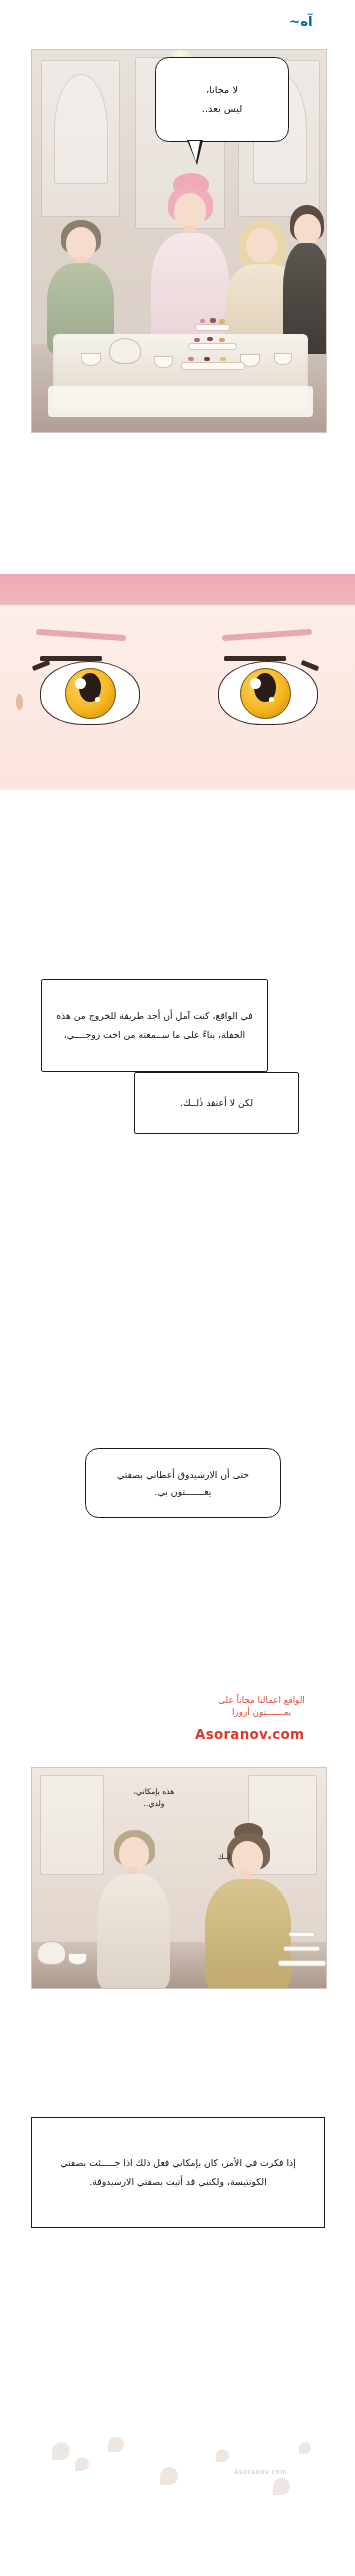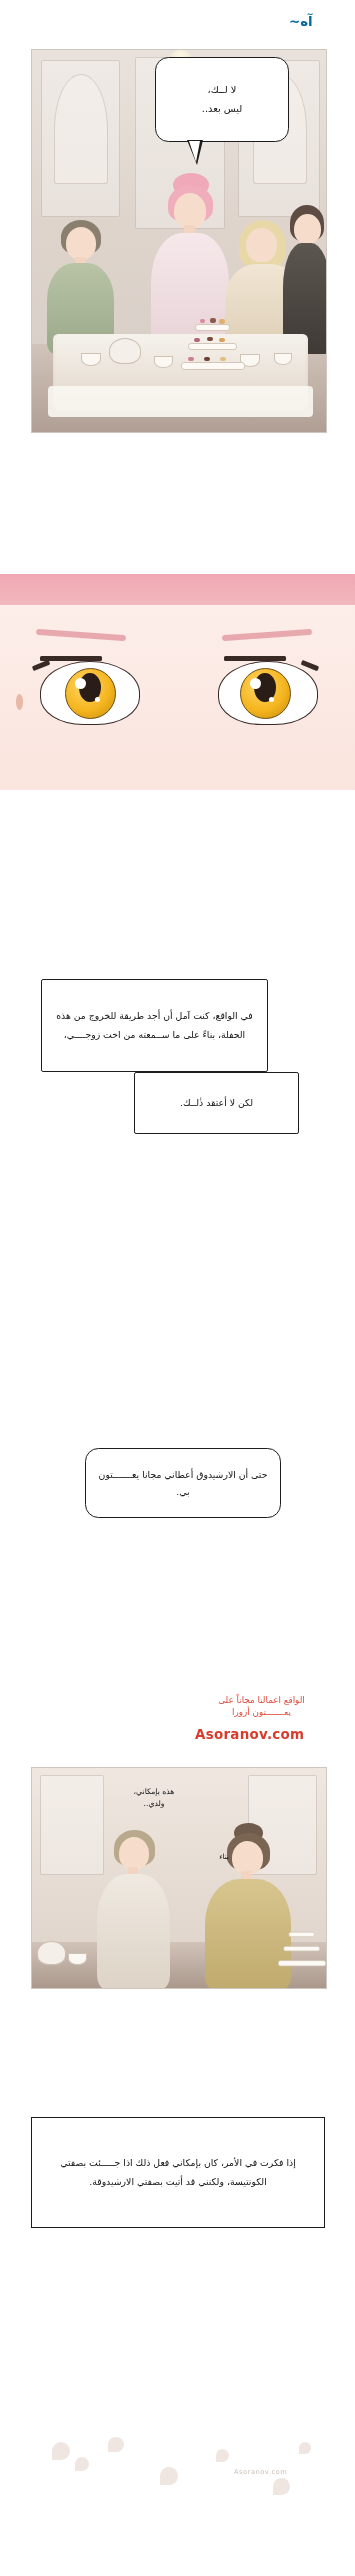--- a/index.html
+++ b/index.html
@@ -365,21 +365,21 @@
       <div class="macaron" style="left:13.4px; top:15.5px; background:#b4657d;"></div>
       <div class="macaron" style="left:26px; top:15px; background:#7a4a3c;"></div>
       <div class="macaron" style="left:38px; top:15.5px; background:#d9a05b;"></div>
       <div class="macaron" style="left:7.2px; top:35px; background:#c98196;"></div>
       <div class="macaron" style="left:23px; top:35px; background:#6f4236;"></div>
       <div class="macaron" style="left:39px; top:35px; background:#e3bd7c;"></div>
     </div>
   </div>
 
   <div class="bubble" style="left:155px; top:57px; width:134px; height:85px; font-size:9.8px;">
-    <span style="white-space:pre-line;">لا لــك،
+    <span style="white-space:pre-line;">لا مجانا،
 ليس بعد..</span>
     <span class="tail" style="left:31px; bottom:-24px; border-left:10.3px solid transparent; border-right:6.2px solid transparent; border-top:25px solid #1c1c1c;"></span>
     <span class="tail" style="left:33px; bottom:-20.6px; border-left:7.7px solid transparent; border-right:4.6px solid transparent; border-top:21.6px solid #ffffff;"></span>
   </div>
 
   <div class="panel2">
     <div class="p2-hair"></div>
     <div class="p2-face" style="z-index:0;"></div>
 
     <div class="brow" style="left:36px; top:58px; width:90px; transform:rotate(4deg);"></div>
@@ -408,21 +408,21 @@
 
   <div class="bubble-sq" style="left:134px; top:1072px; width:165px; height:62px; font-size:9.3px; border-radius:2.1px;">
     <span>لكن لا أعتقد ذٰلــك.</span>
   </div>
 
   <div class="bubble-sq" style="left:41px; top:979px; width:227px; height:93px; font-size:9.3px; border-radius:2.1px;">
     <span>في الواقع، كنت آمل أن أجد طريقة للخروج من هذه الحفلة، بناءً على ما ســمعته من اخت زوجــــي،</span>
   </div>
 
   <div class="bubble" style="left:85px; top:1448px; width:196px; height:70px; font-size:9.3px;">
-    <span>حتى أن الارشيدوق أعطاني مجانا يعـــــــتون بي.</span>
+    <span>حتى أن الارشيدوق أعطاني بصفتي يعـــــــتون بي.</span>
   </div>
 
   <div class="wm-top">
     <div style="font-size:8.8px;">الواقع اعمالنا مجاناً على</div>
     <div style="font-size:8.8px;">يعـــــــتون  أزورا</div>
   </div>
   <div class="wm-site" style="position:absolute; left:195px; top:1727px; font-size:13.4px;">Asoranov.com</div>
 
   <div class="panel4">
     <div class="p1-wallpanel" style="left:8.2px; top:7.2px; width:62px; height:98px;"></div>
@@ -451,21 +451,21 @@
     </div>
     <div class="teapot" style="left:5.2px; bottom:23px; width:27px; height:21.6px;"></div>
     <div class="cup" style="left:36px; bottom:23px; width:16.5px; height:10.3px;"></div>
   </div>
 
   <div class="bubble no-border" style="left:113px; top:1780px; width:82px; height:36px; font-size:7.7px; line-height:1.6;">
     <span style="white-space:pre-line;">هذه بإمكاني، ولدي..</span>
   </div>
 
   <div class="bubble no-border" style="left:206px; top:1847px; width:36px; height:18.5px; font-size:7.2px;">
-    <span>بناء</span>
+    <span>لــك</span>
   </div>
 
   <div class="bubble-sq" style="left:31px; top:2117px; width:294px; height:111px; font-size:9.3px; border-radius:0;">
     <span>إذا فكرت في الأمر، كان بإمكاني فعل ذلك اذا جـــــئت بصفتي الكونتيسة، ولكنني قد أتيت بصفتي الارشيدوقة.</span>
   </div>
 
   <div class="bottom-flowers">
     <div class="petal" style="left:20.6px; top:20.6px; width:18.5px; height:18.5px;"></div>
     <div class="petal" style="left:44px; top:36px; width:14.4px; height:14.4px;"></div>
     <div class="petal" style="left:77px; top:15.5px; width:15.5px; height:15.5px;"></div>

